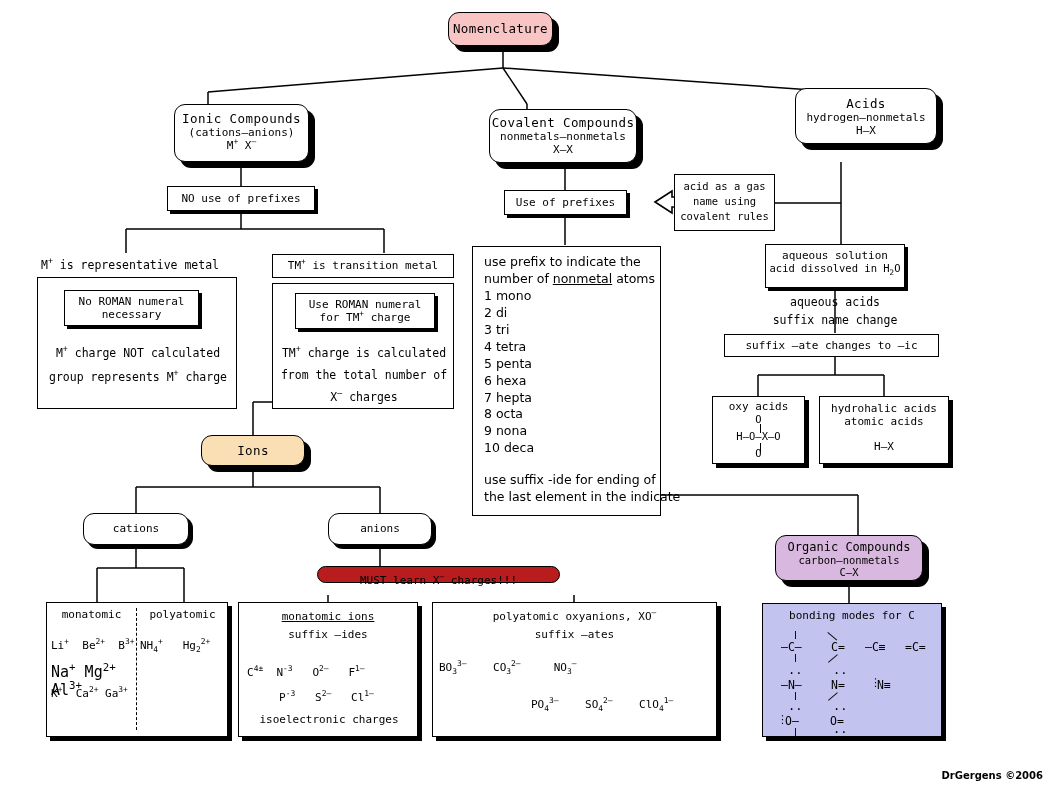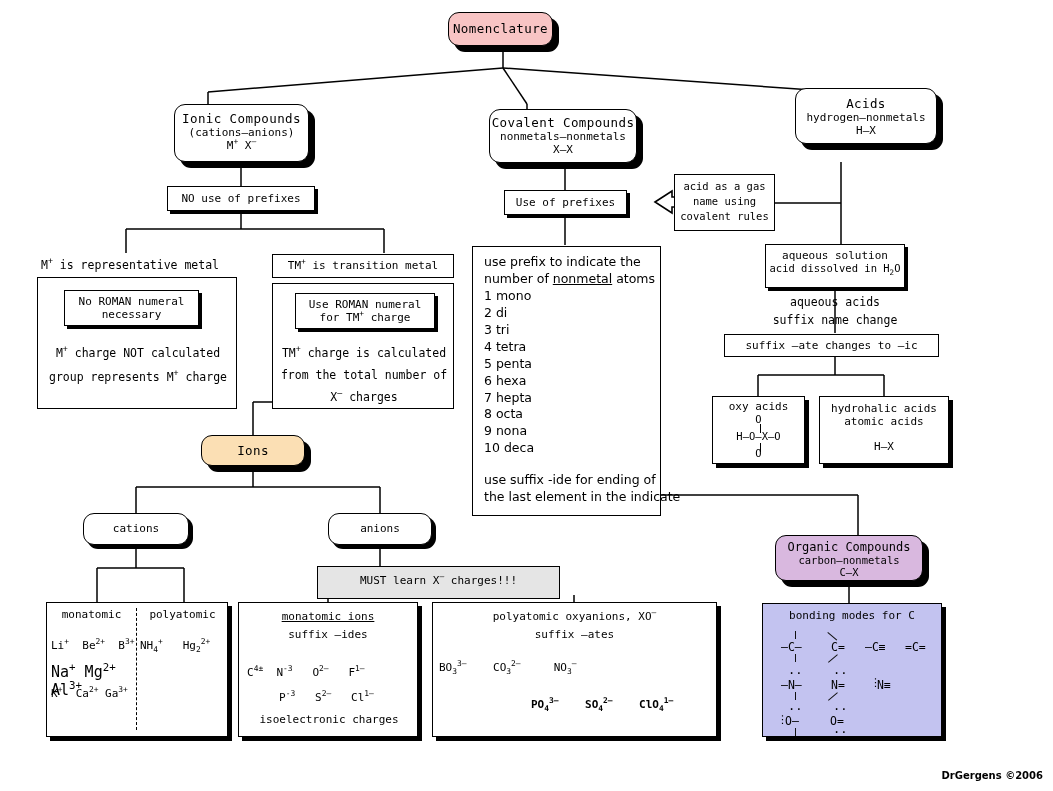--- a/index.html
+++ b/index.html
@@ -258,21 +258,21 @@
       <span>Na</span><sup>+</sup> <span>Mg</span><sup>2+</sup> <span>Al</span><sup>3+</sup>
     </div>
     <div style="position:absolute; left:4px; top:84px; width:85px; font-size:11px; text-align:left;">
       <span>K</span><sup>+</sup> &nbsp;<span>Ca</span><sup>2+</sup> <span>Ga</span><sup>3+</sup>
     </div>
     <div style="position:absolute; left:93px; top:36px; width:88px; font-size:11px; text-align:left;">
       <span>NH</span><sub>4</sub><sup>+</sup> &nbsp;&nbsp;<span>Hg</span><sub>2</sub><sup>2+</sup>
     </div>
   </div>
 
-  <div class="node sub" style="left:317px; top:566px; width:243px; height:33px; line-height:27px; background:#e5e5e5;">
+  <div class="node sub" style="left:317px; top:566px; width:243px; height:17px; line-height:27px; background:#b91c1c;border-radius:9px;">
     <span>MUST learn X</span><sup>–</sup><span> charges!!!</span>
   </div>
 
   <div class="node sh-sm" style="left:238px; top:602px; width:180px; height:135px;">
     <div class="sub" style="margin-top:7px;text-decoration:underline;">monatomic ions</div>
     <div class="sub" style="margin-top:5px;">suffix –ides</div>
     <div style="position:absolute; left:8px; top:63px; width:165px; font-size:11px; text-align:left;">
       <span>C</span><sup>4±</sup> &nbsp;<span>N</span><sup>-3</sup> &nbsp;&nbsp;<span>O</span><sup>2–</sup> &nbsp;&nbsp;<span>F</span><sup>1–</sup>
     </div>
     <div style="position:absolute; left:40px; top:88px; width:140px; font-size:11px; text-align:left;">
@@ -282,21 +282,21 @@
   </div>
 
   <div class="node sh-sm" style="left:432px; top:602px; width:285px; height:135px;">
     <div class="sub" style="margin-top:7px;">
       <span>polyatomic oxyanions, XO</span><sup>–</sup>
     </div>
     <div class="sub" style="margin-top:5px;">suffix –ates</div>
     <div style="position:absolute; left:6px; top:58px; width:275px; font-size:11px; text-align:left;">
       <span>BO</span><sub>3</sub><sup>3–</sup> &nbsp;&nbsp;&nbsp;<span>CO</span><sub>3</sub><sup>2–</sup> &nbsp;&nbsp;&nbsp;&nbsp;<span>NO</span><sub>3</sub><sup>–</sup>
     </div>
-    <div style="position:absolute; left:98px; top:95px; width:190px; font-size:11px; text-align:left;font-weight:bold;">
+    <div style="position:absolute; left:98px; top:95px; width:190px; font-size:11px; text-align:left;">
       <span>PO</span><sub>4</sub><sup>3–</sup> &nbsp;&nbsp;&nbsp;<span>SO</span><sub>4</sub><sup>2–</sup> &nbsp;&nbsp;&nbsp;<span>ClO</span><sub>4</sub><sup>1–</sup>
     </div>
   </div>
 
   <div class="node rounded sh" style="left:775px; top:535px; width:148px; height:46px; padding-top:4px; background:#d9b8df;">
     <div class="sub" style="font-size:12px;">Organic Compounds</div>
     <div class="tiny">carbon–nonmetals</div>
     <div class="tiny">C—X</div>
   </div>
 

